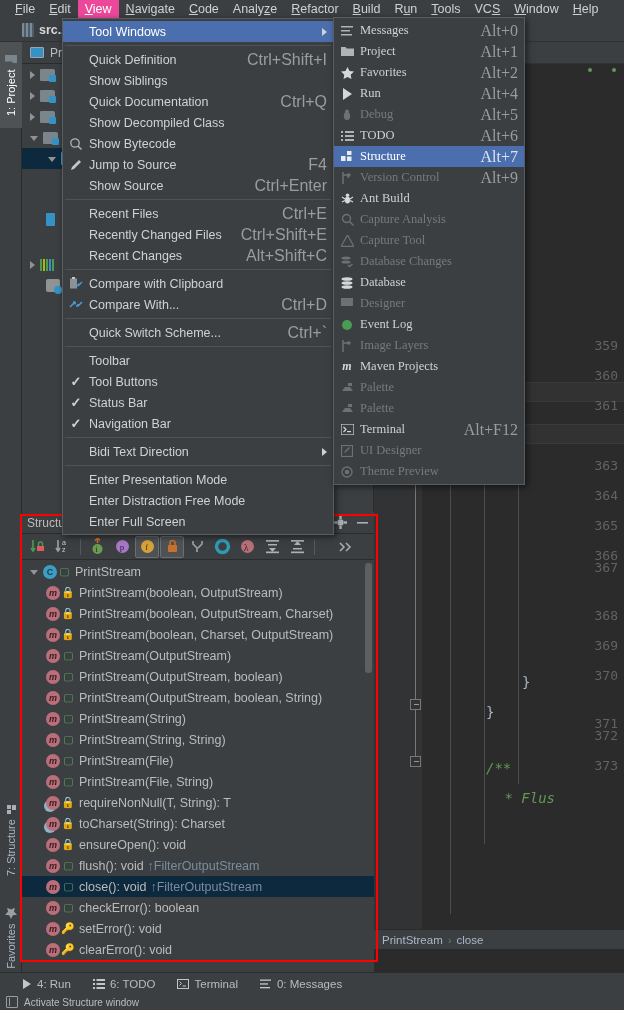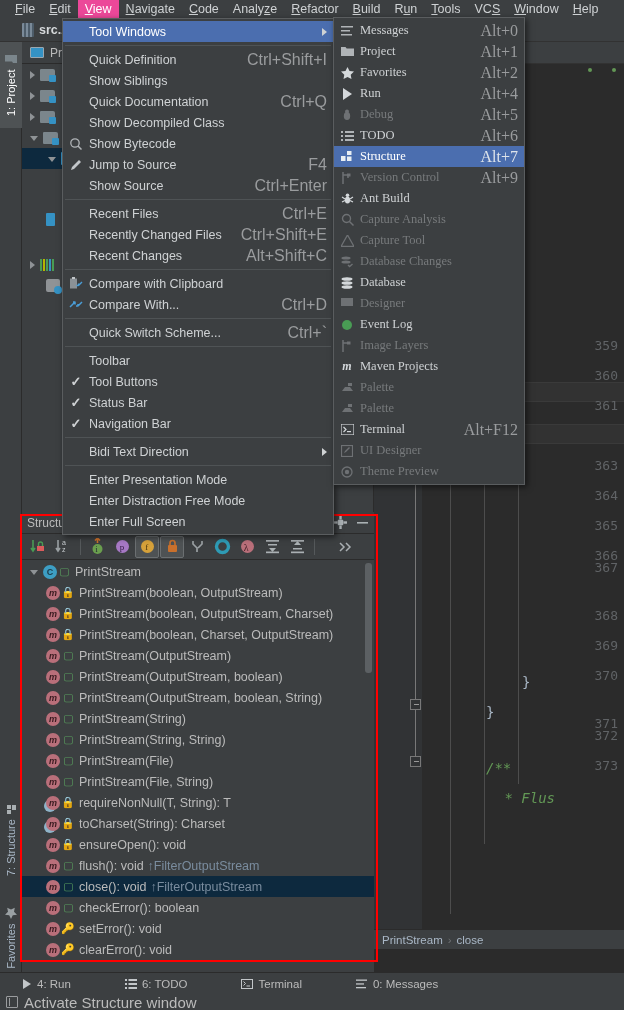--- a/index.html
+++ b/index.html
@@ -248,28 +248,28 @@
   }
   .redbox {
     position: absolute; top: 514px; left: 20px; width: 358px; height: 448px;
     border: 2px solid #ff0000; z-index: 55; pointer-events: none;
   }
 
   
   .bottombar {
     position: absolute; top: 972px; left: 0; width: 624px; height: 22px;
     background: #3c3f41; display: flex; align-items: center;
-    border-top: 1px solid #2b2b2b; padding-left: 22px; gap: 32px;
+    border-top: 1px solid #2b2b2b; padding-left: 22px;
   }
   .bb-item { display: flex; align-items: center; margin-right: 22px; font-size: 11.5px; color: #bbbbbb; }
   .bb-item .bbic { margin-right: 5px; display:flex; align-items:center; }
   .statusbar {
     position: absolute; top: 994px; left: 0; width: 624px; height: 16px;
     background: #3c3f41; display: flex; align-items: center; padding-left: 6px;
-    font-size: 15px; color: #bbbbbb;
+    font-size: 10px; color: #bbbbbb;
   }
   .status-ic {
     width: 12px; height: 12px; border: 1px solid #9a9c9e; margin-right: 6px;
     position: relative; border-radius: 1px;
   }
   .status-ic:before {
     content:""; position:absolute; left:2px; top:1px; width:1px; height:8px; background:#9a9c9e;
   }
 </style>
 </head>

